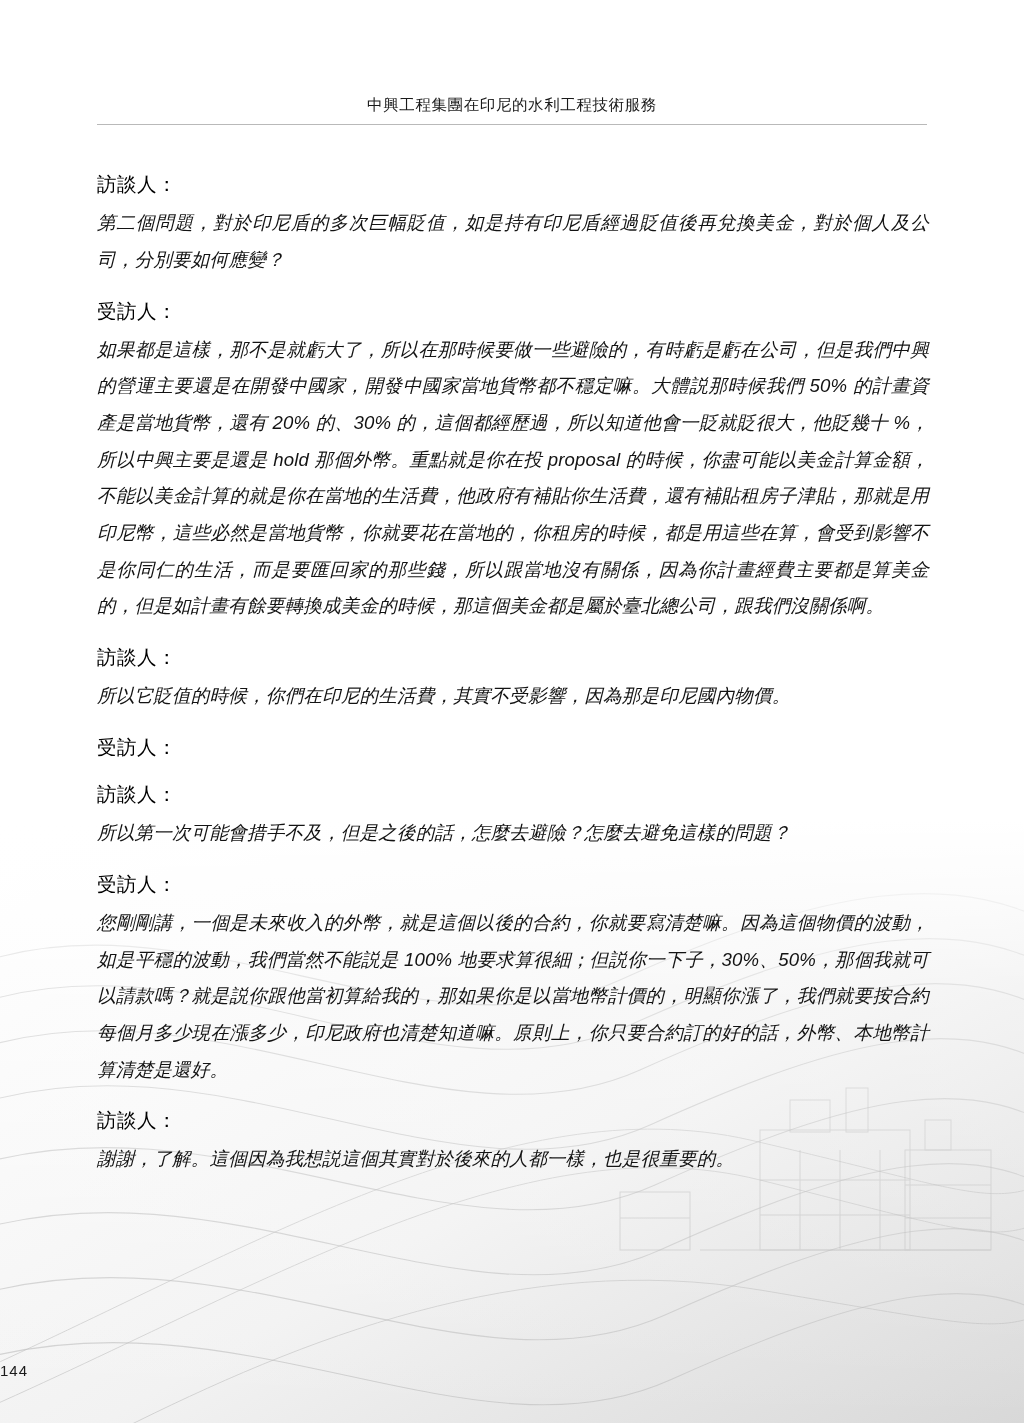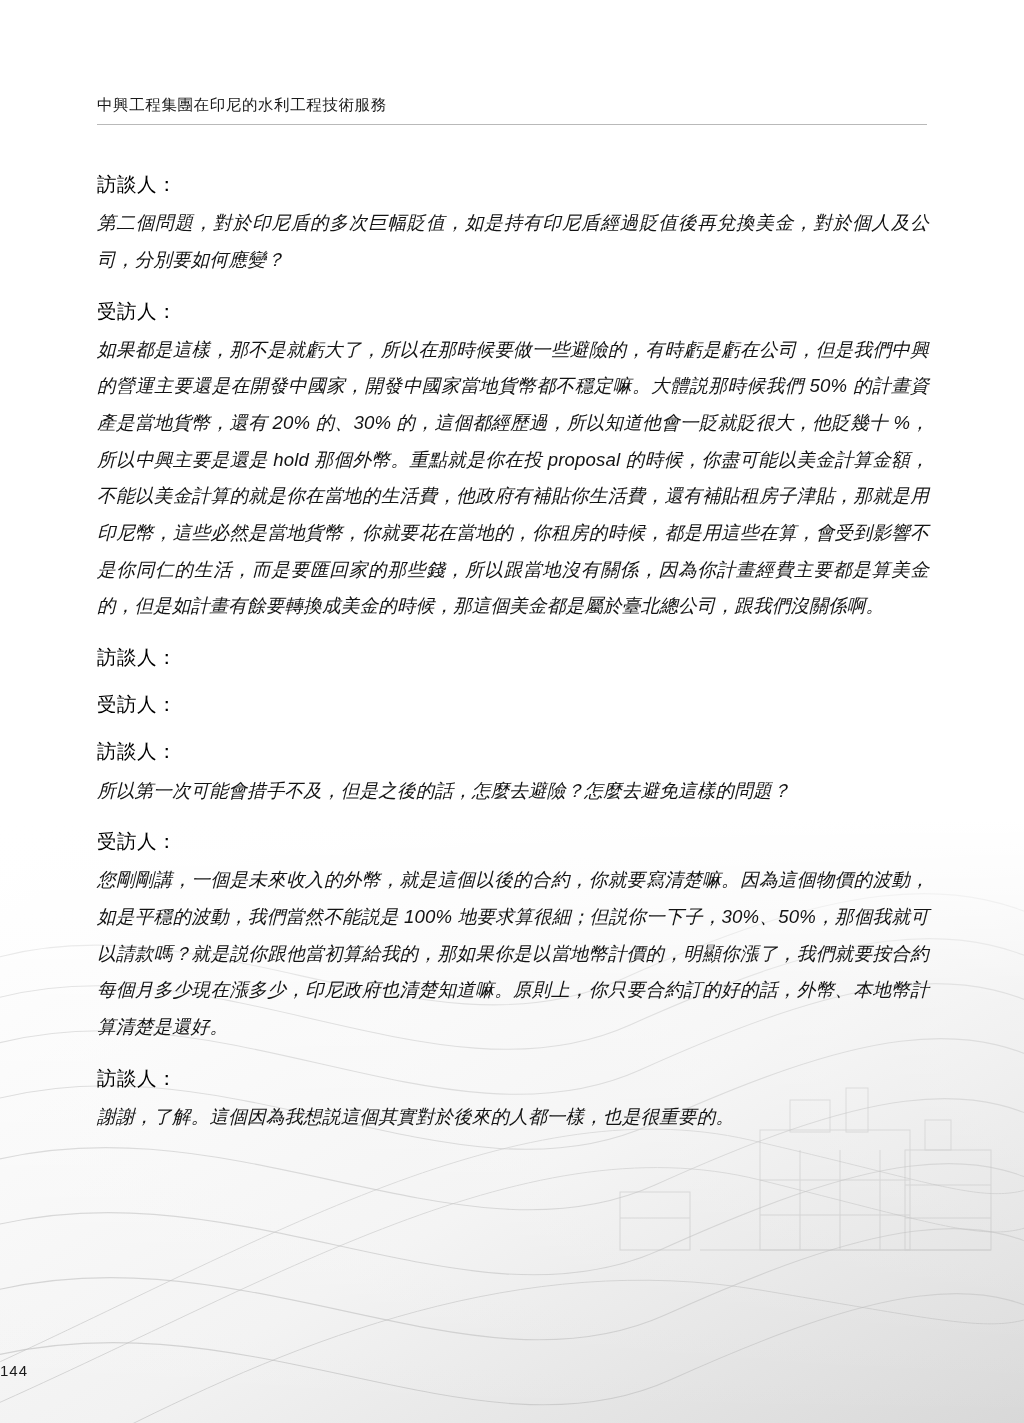--- a/index.html
+++ b/index.html
@@ -31,20 +31,21 @@
     position: absolute;
     inset: 0;
     z-index: 2;
   }
 
   .header {
     position: absolute;
     left: 97px;
     top: 95px;
     width: 830px;
+    text-align: center;
   }
   .header-title {
     font-size: 15.5px;
     color: #1a1a1a;
     letter-spacing: 0.6px;
     padding-bottom: 8px;
   }
   .header-rule {
     border-bottom: 1px solid #b9b9b9;
     width: 830px;
@@ -153,20 +154,21 @@
 
   <div class="content">
 
     <div class="speaker">訪談人：</div>
     <p class="para">第二個問題，對於印尼盾的多次巨幅貶值，如是持有印尼盾經過貶值後再兌換美金，對於個人及公司，分別要如何應變？</p>
 
     <div class="speaker">受訪人：</div>
     <p class="para">如果都是這樣，那不是就虧大了，所以在那時候要做一些避險的，有時虧是虧在公司，但是我們中興的營運主要還是在開發中國家，開發中國家當地貨幣都不穩定嘛。大體説那時候我們 50% 的計畫資產是當地貨幣，還有 20% 的、30% 的，這個都經歷過，所以知道他會一貶就貶很大，他貶幾十 %，所以中興主要是還是 hold 那個外幣。重點就是你在投 proposal 的時候，你盡可能以美金計算金額，不能以美金計算的就是你在當地的生活費，他政府有補貼你生活費，還有補貼租房子津貼，那就是用印尼幣，這些必然是當地貨幣，你就要花在當地的，你租房的時候，都是用這些在算，會受到影響不是你同仁的生活，而是要匯回家的那些錢，所以跟當地沒有關係，因為你計畫經費主要都是算美金的，但是如計畫有餘要轉換成美金的時候，那這個美金都是屬於臺北總公司，跟我們沒關係啊。</p>
 
     <div class="speaker">訪談人：</div>
+    <p class="para">所以它貶值的時候，你們在印尼的生活費，其實不受影響，因為那是印尼國內物價。</p>
 
     <div class="speaker">受訪人：</div>
 
     <div class="speaker">訪談人：</div>
     <p class="para">所以第一次可能會措手不及，但是之後的話，怎麼去避險？怎麼去避免這樣的問題？</p>
 
     <div class="speaker">受訪人：</div>
     <p class="para">您剛剛講，一個是未來收入的外幣，就是這個以後的合約，你就要寫清楚嘛。因為這個物價的波動，如是平穩的波動，我們當然不能説是 100% 地要求算很細；但説你一下子，30%、50%，那個我就可以請款嗎？就是説你跟他當初算給我的，那如果你是以當地幣計價的，明顯你漲了，我們就要按合約每個月多少現在漲多少，印尼政府也清楚知道嘛。原則上，你只要合約訂的好的話，外幣、本地幣計算清楚是還好。</p>
 
     <div class="speaker">訪談人：</div>

